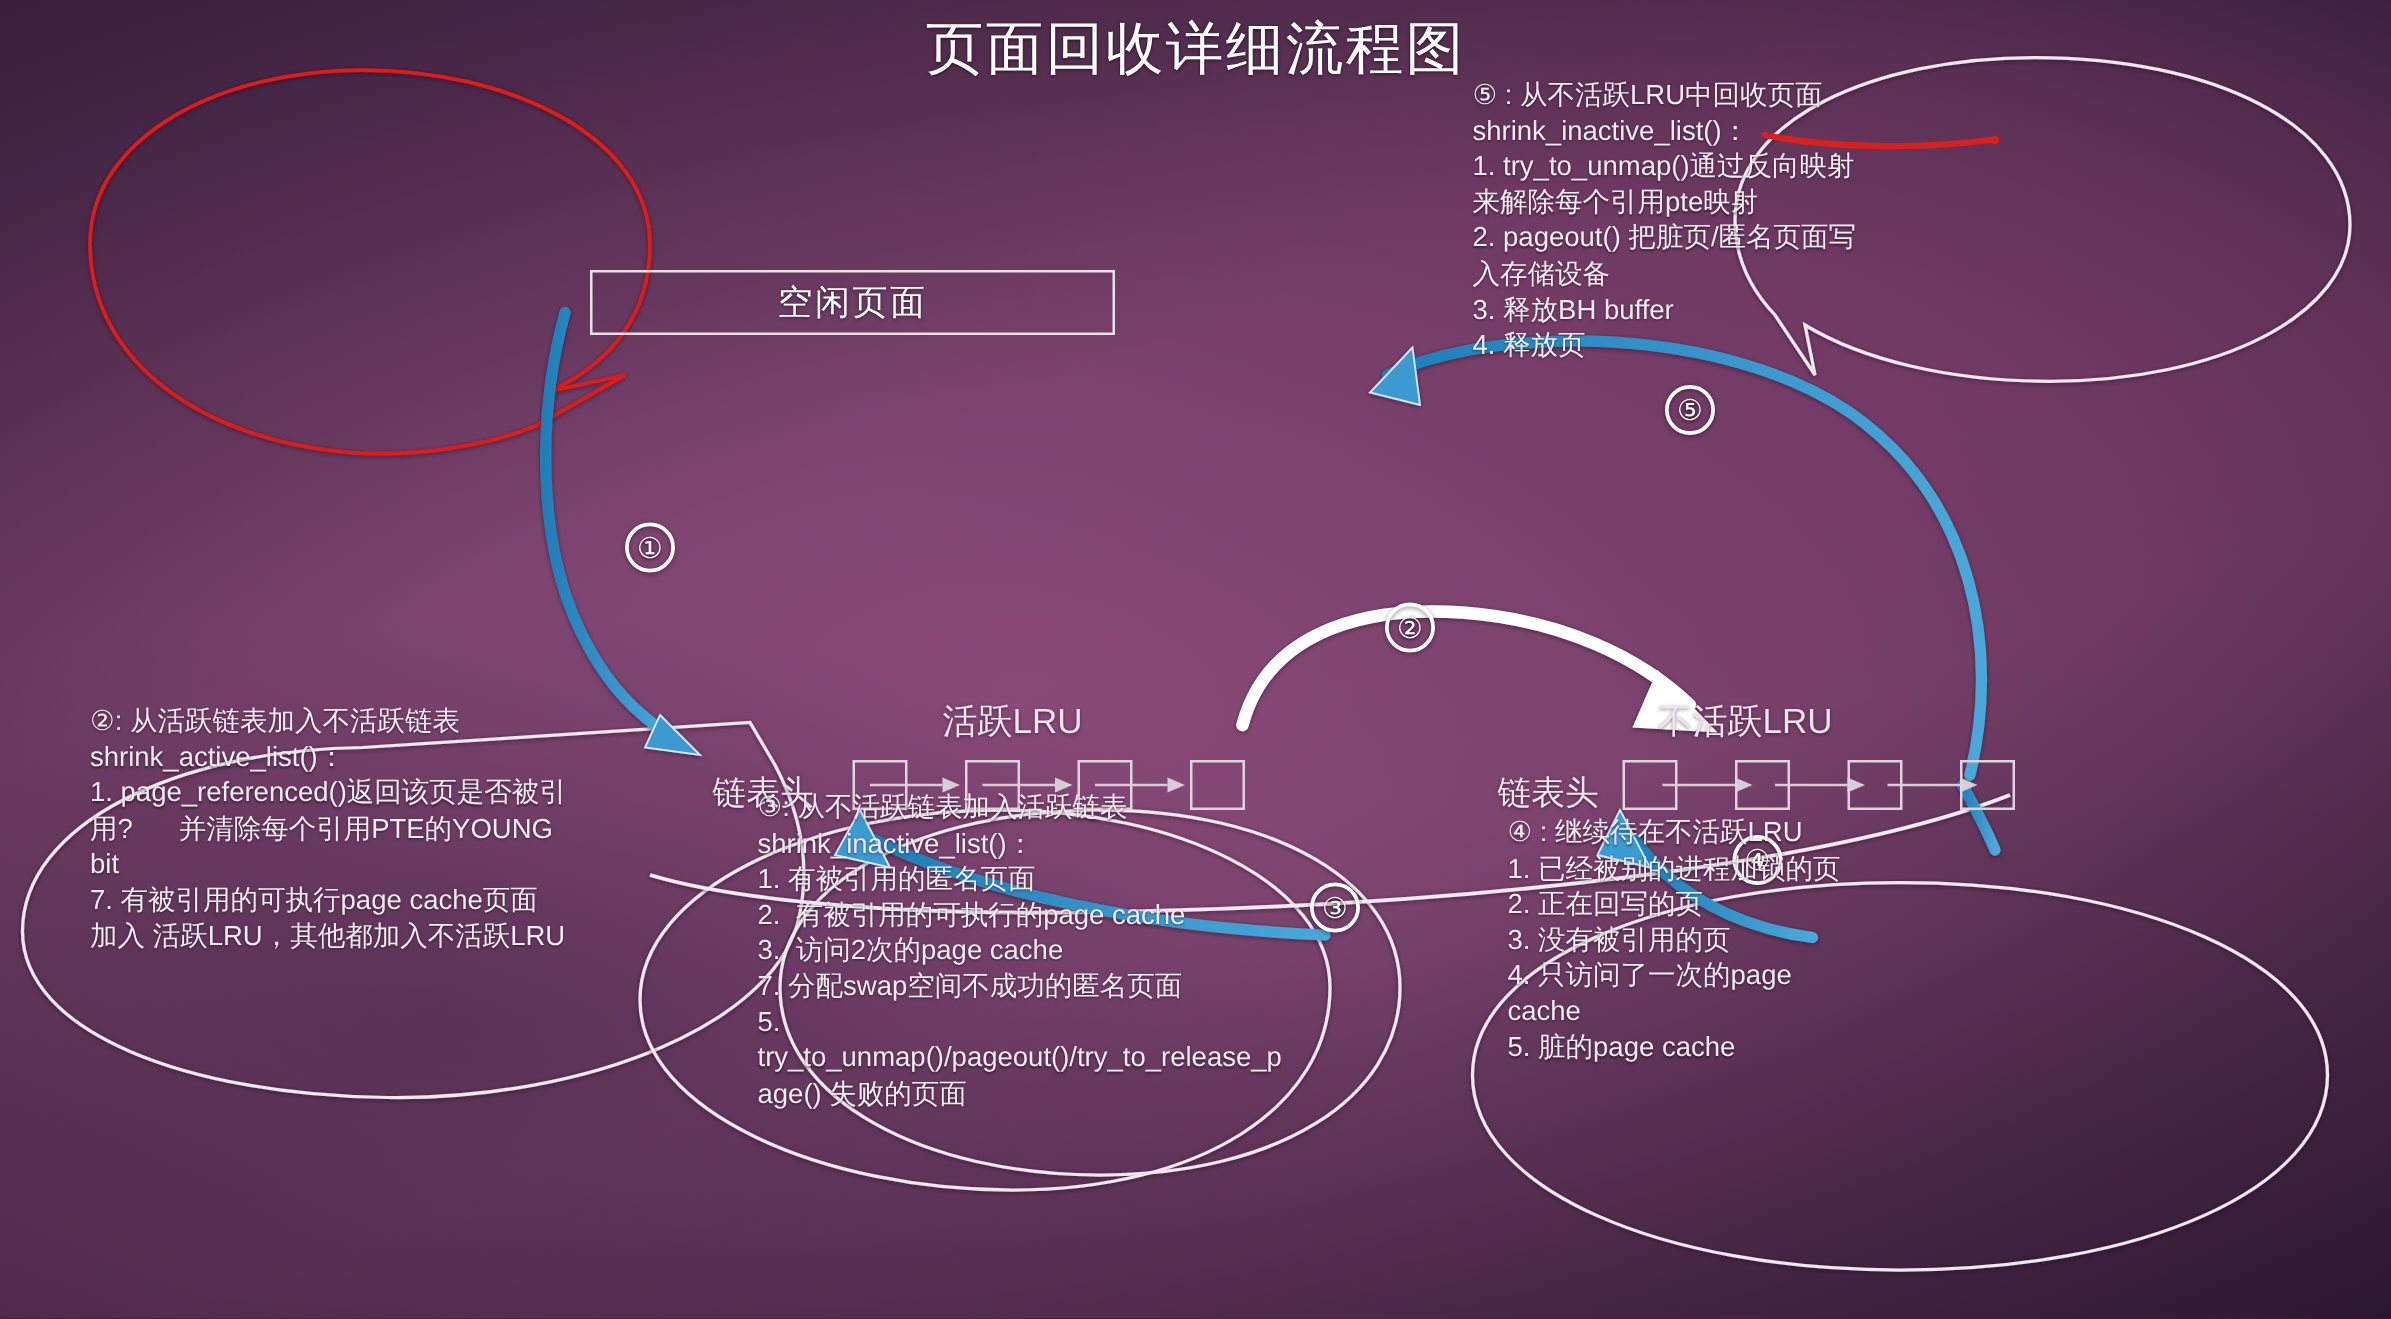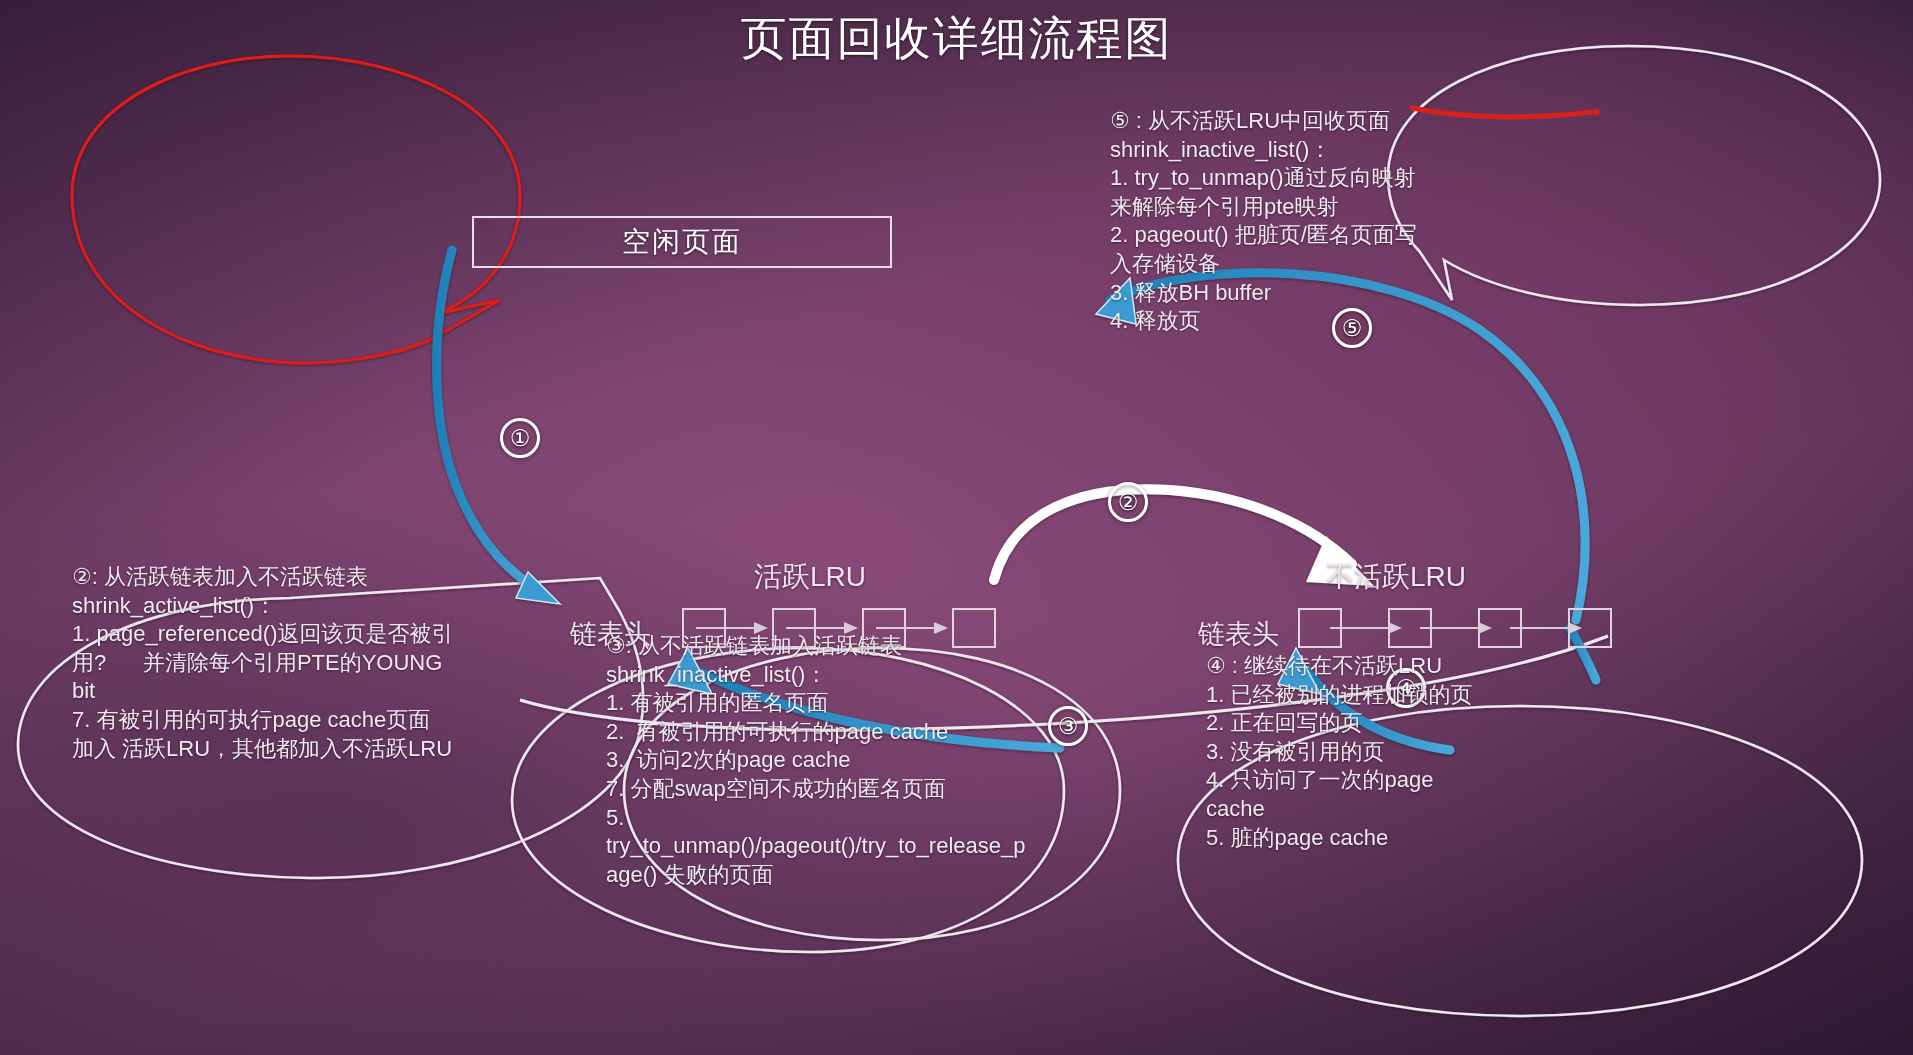--- a/index.html
+++ b/index.html
@@ -32,21 +32,21 @@
   }
 
   .txt{position:absolute;color:#f2eaf2;white-space:pre;line-height:1.30;
        text-shadow:0 1px 2px rgba(0,0,0,.5);}
 
   .callout-text{font-size:22px;}
   .c1{left:100px;top:64px;width:360px;}
   .c2{left:72px;top:563px;width:470px;}
   .c3{left:606px;top:632px;width:420px;}
   .c4{left:1206px;top:652px;width:370px;}
-  .c5{left:1110px;top:62px;width:390px;margin-top:45px;}
+  .c5{left:1178px;top:62px;width:390px;}
   .freebox{
     position:absolute;left:472px;top:216px;width:420px;height:52px;
     border:2px solid #e8dfe8;box-sizing:border-box;
     display:flex;align-items:center;justify-content:center;
     font-size:28px;color:#ffffff;letter-spacing:2px;
     text-shadow:0 1px 3px rgba(0,0,0,.5);
   }
   .lru-title{position:absolute;font-size:28px;color:#efe3ef;text-shadow:0 1px 3px rgba(0,0,0,.5);}
   .head-label{position:absolute;font-size:27px;color:#efe3ef;text-shadow:0 1px 3px rgba(0,0,0,.5);}
 

